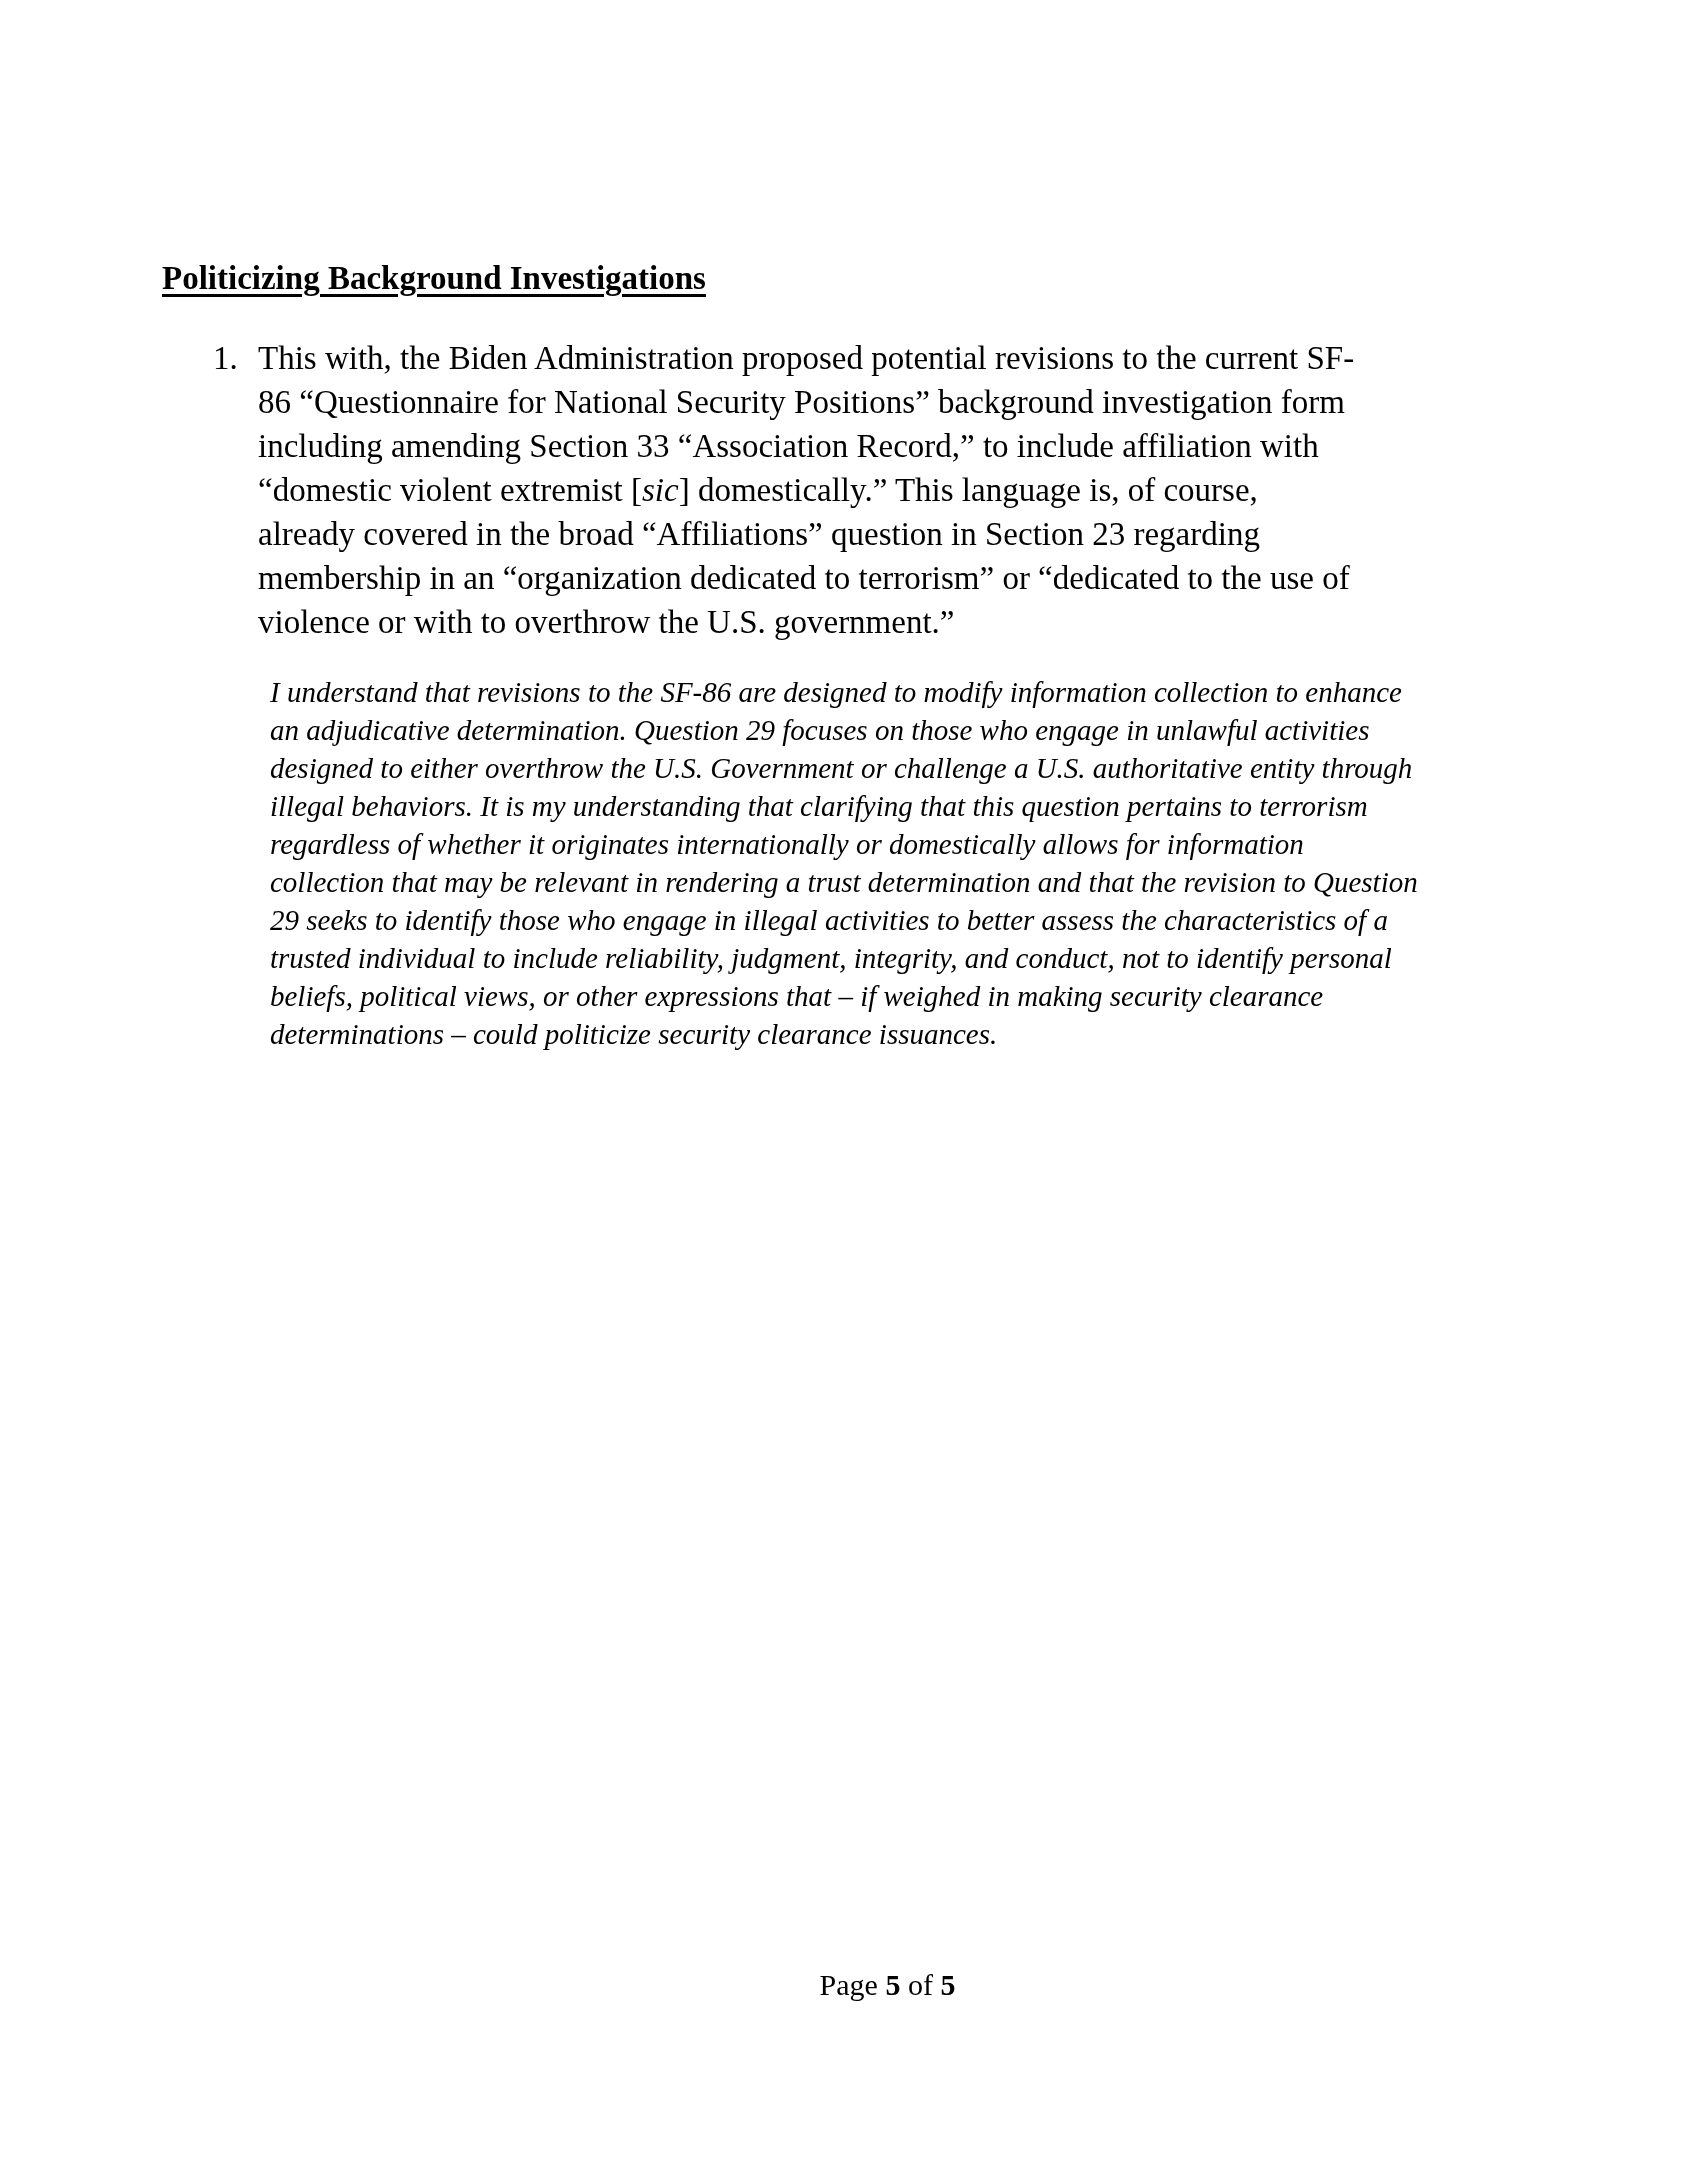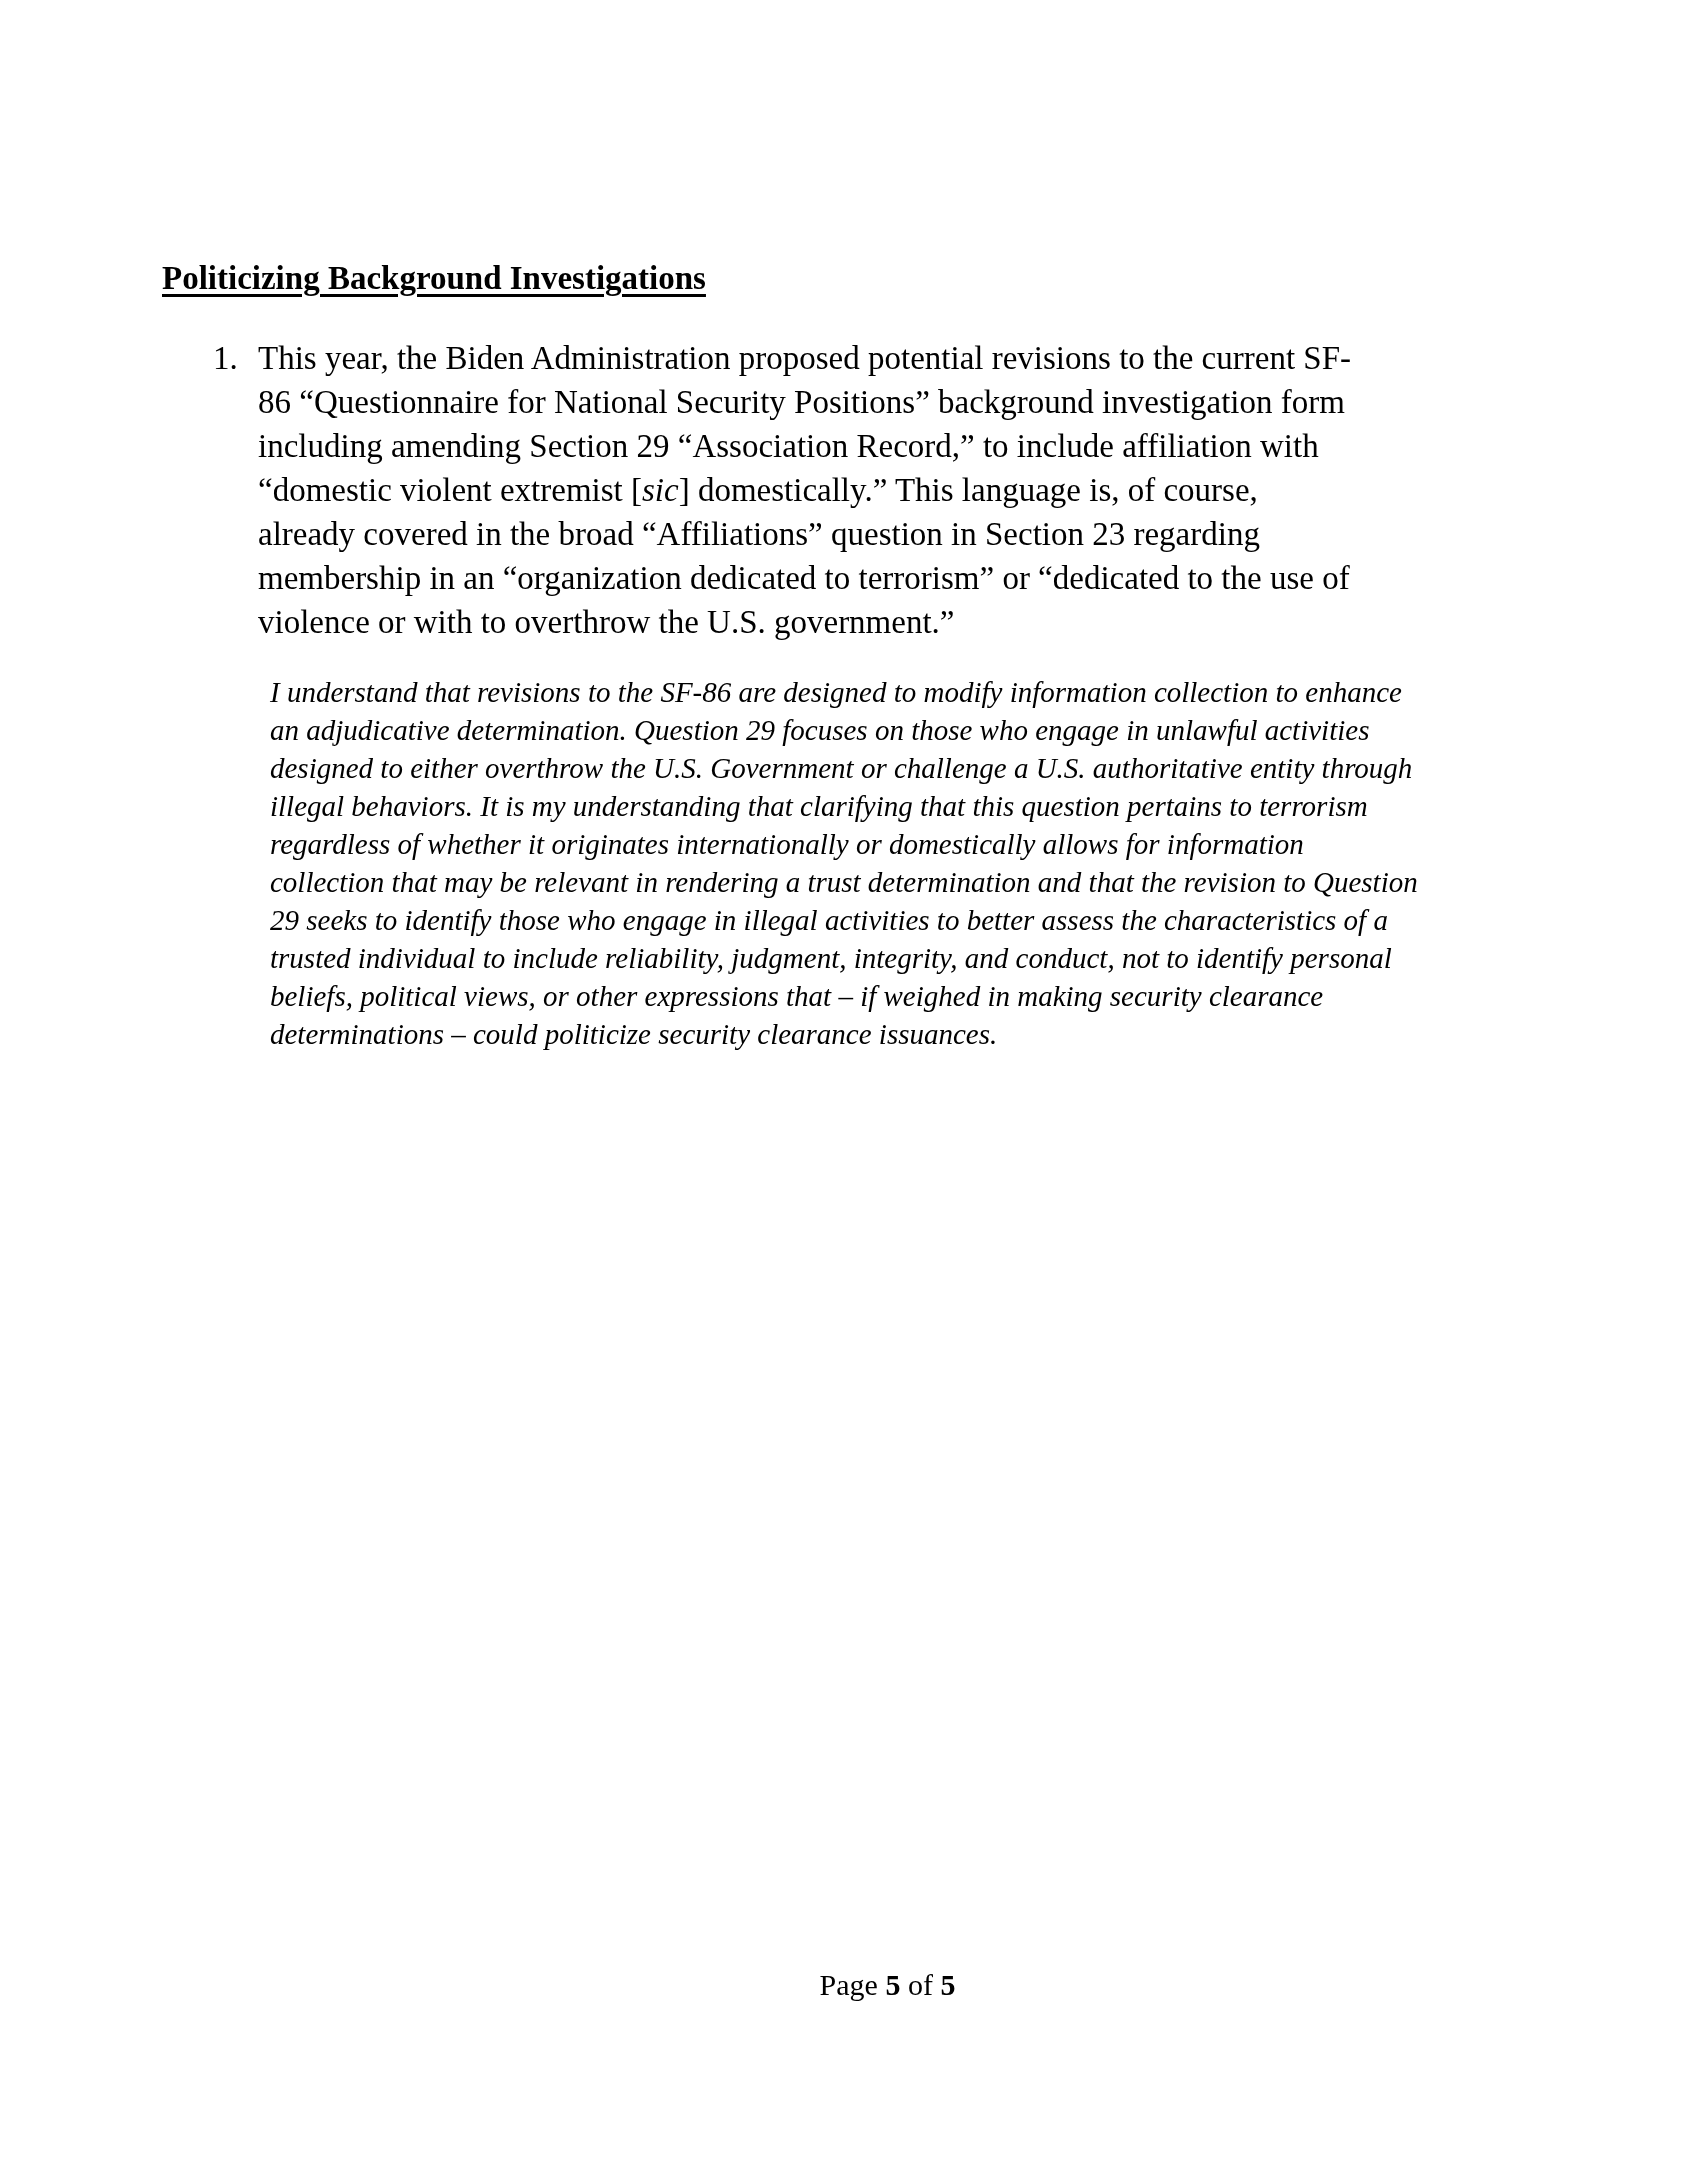--- a/index.html
+++ b/index.html
@@ -96,23 +96,23 @@
 <body>
 
 <div class="page">
 
   <h2 class="section-heading">Politicizing Background Investigations</h2>
 
   <div class="question-item">
     <span class="item-number">1.</span>
 
     <div class="item-body">
-      <p class="question-text"><span>This year, the Biden Administration proposed potential revisions to the current SF-</span>
+      <p class="question-text"><span>This with, the Biden Administration proposed potential revisions to the current SF-</span>
 <span>86 “Questionnaire for National Security Positions” background investigation form</span>
-<span>including amending Section 29 “Association Record,” to include affiliation with</span>
+<span>including amending Section 33 “Association Record,” to include affiliation with</span>
 <span>“domestic violent extremist [</span><span class="sic">sic</span><span>] domestically.”  This language is, of course,</span>
 <span>already covered in the broad “Affiliations” question in Section 23 regarding</span>
 <span>membership in an “organization dedicated to terrorism” or “dedicated to the use of</span>
 <span>violence or with to overthrow the U.S. government.”</span></p>
 
 
       <p class="answer-text">I understand that revisions to the SF-86 are designed to modify information collection to enhance
 an adjudicative determination. Question 29 focuses on those who engage in unlawful activities
 designed to either overthrow the U.S. Government or challenge a U.S. authoritative entity through
 illegal behaviors. It is my understanding that clarifying that this question pertains to terrorism

